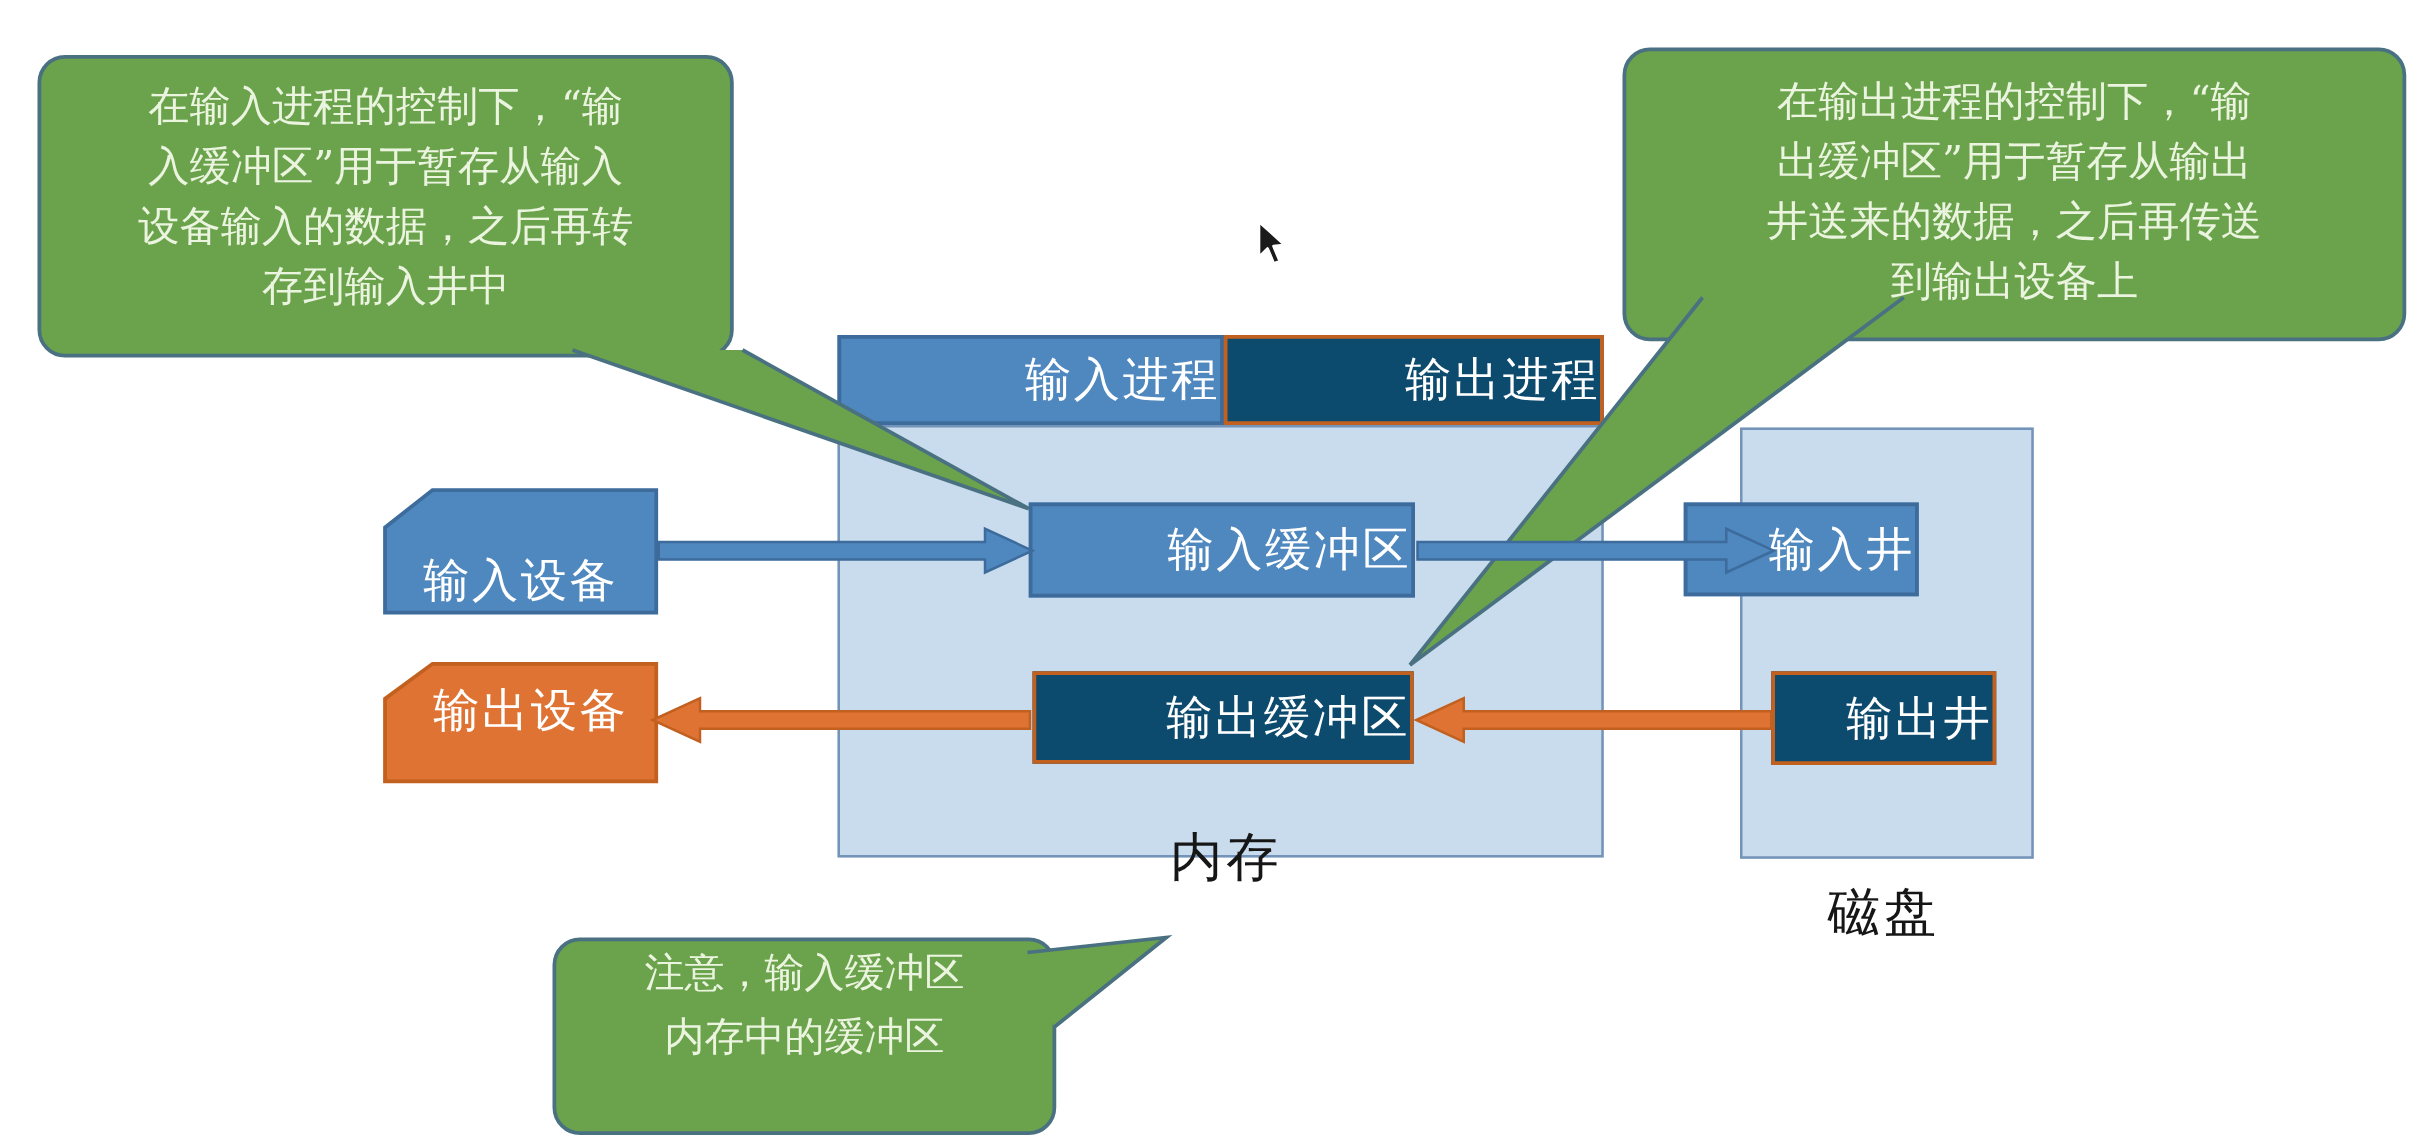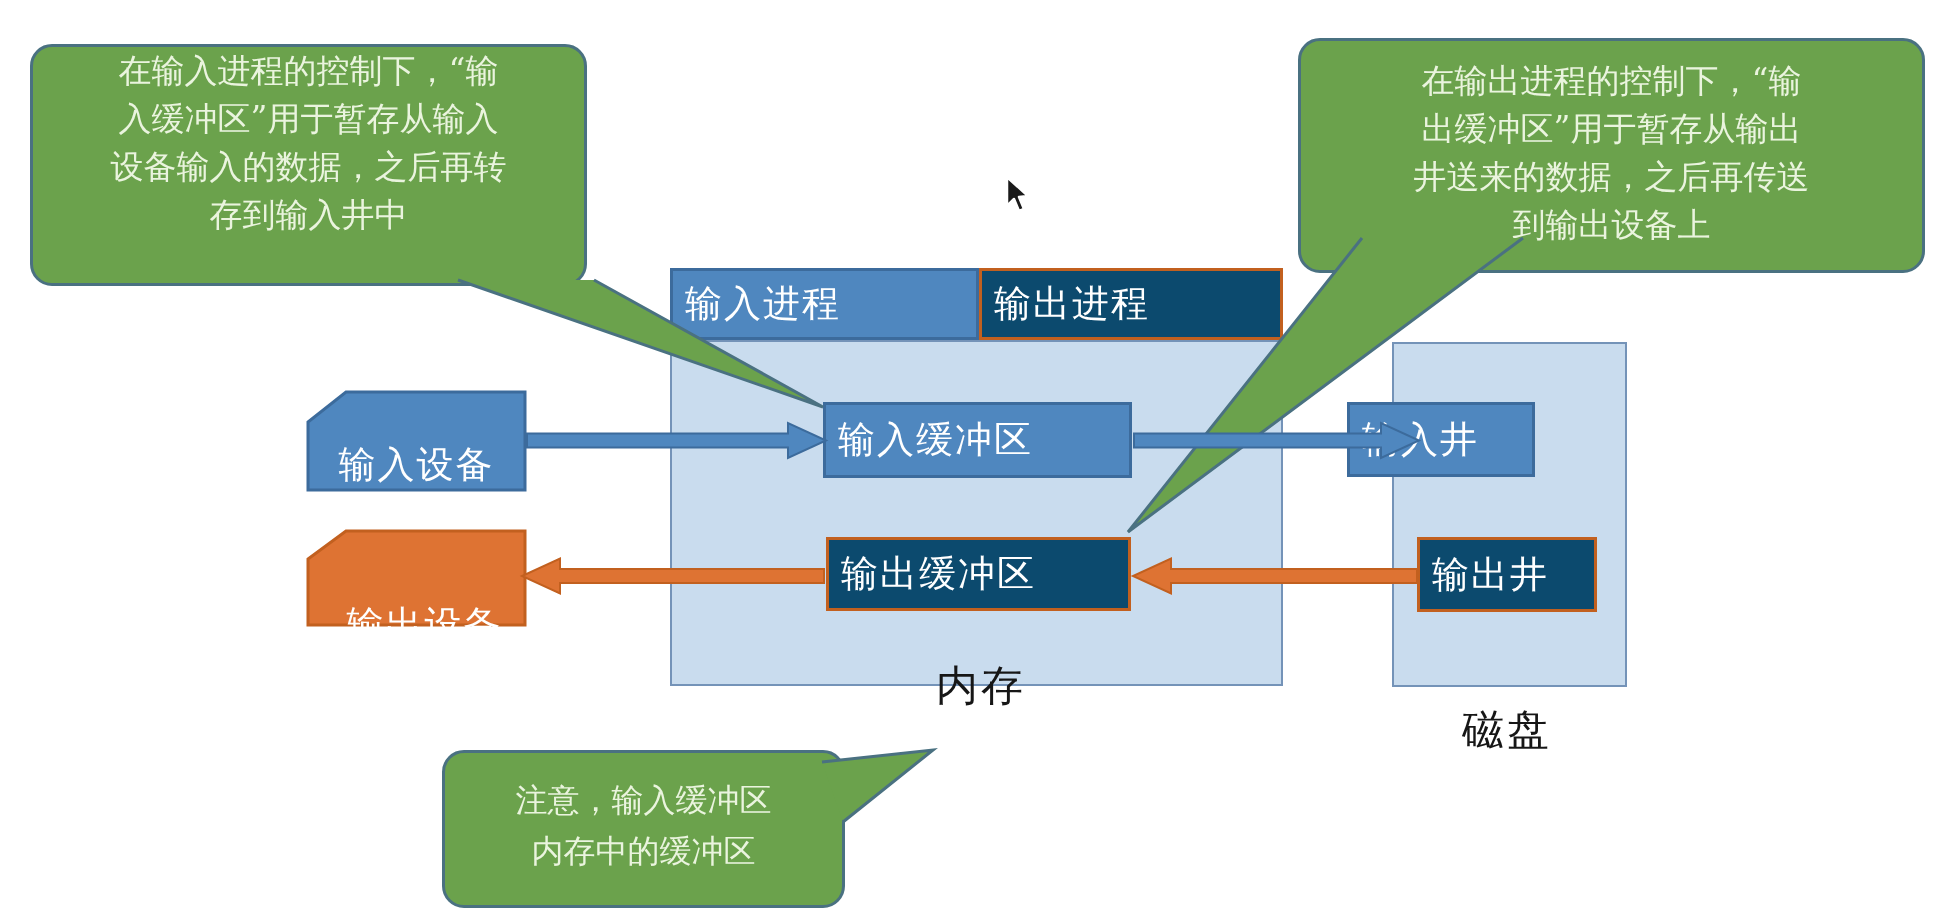--- a/index.html
+++ b/index.html
@@ -7,21 +7,21 @@
     position:relative; width:1939px; height:910px; background:#ffffff;
     overflow:hidden; font-family:"DejaVu Serif", serif;
   }
   
   .panel {
     position:absolute; background:#c9dcee; border:2px solid #7493b8;
     box-sizing:border-box; z-index:2;
   }
   
   .box {
-    position:absolute; display:flex; align-items:center; justify-content:flex-start;
+    position:absolute; display:flex; align-items:center; justify-content:flex-end;
     color:#ffffff; font-size:37px; letter-spacing:2px; box-sizing:border-box; z-index:3;padding-left:12px;
   }
   .box.blue   { background:#4f87bf; border:3px solid #3c6b9c; }
   .box.orange { background:#0c4a6e; border:3px solid #c2601f; }
   
   .bubble {
     position:absolute; background:#6ba24c; border:3px solid #4a7181;
     border-radius:22px; color:#eaf4de; text-align:center;
     box-sizing:border-box; z-index:5;
   }
@@ -68,35 +68,35 @@
   <div class="box blue" style="left:1347px; top:402px; width:188px; height:75px;">
     <span>输入井</span>
   </div>
   <div class="box orange" style="left:1417px; top:537px; width:180px; height:75px;">
     <span>输出井</span>
   </div>
 
   <div class="caption" style="left:936px; top:658px;">内存</div>
   <div class="caption" style="left:1462px; top:702px;">磁盘</div>
 
-  <div class="bubble" style="left:30px; top:44px; width:557px; height:242px; ">
+  <div class="bubble" style="left:30px; top:44px; width:557px; height:242px; padding-top:14px;">
     <div class="line">在输入进程的控制下，“输</div>
     <div class="line">入缓冲区”用于暂存从输入</div>
     <div class="line">设备输入的数据，之后再转</div>
     <div class="line">存到输入井中</div>
   </div>
 
   <div class="bubble" style="left:1298px; top:10px; width:627px; height:235px; padding-top:16px;margin-top:28px;">
     <div class="line">在输出进程的控制下，“输</div>
     <div class="line">出缓冲区”用于暂存从输出</div>
     <div class="line">井送来的数据，之后再传送</div>
     <div class="line">到输出设备上</div>
   </div>
 
-  <div class="bubble note" style="left:442px; top:750px; width:403px; height:158px; padding-top:22px;">
+  <div class="bubble note" style="left:442px; top:750px; width:403px; height:158px; padding-top:0;">
     <div class="line">注意，输入缓冲区</div>
     <div class="line">内存中的缓冲区</div>
   </div>
 
   <svg class="overlay" viewBox="0 0 1939 910">
 
     <path d="M458,280 L823,407 L594,280" fill="#6ba24c" stroke="#4a7181" stroke-width="3"></path>
     <path d="M1523,238 L1128,532 L1362,238" fill="#6ba24c" stroke="#4a7181" stroke-width="3"></path>
     <path d="M843,822 L933,750 L822,762" fill="#6ba24c" stroke="#4a7181" stroke-width="3"></path>
 
@@ -108,17 +108,17 @@
 
     <path d="M1417,569 L1171,569 L1171,558.5 L1133,576 L1171,593.5 L1171,583 L1417,583 Z" fill="#de7333" stroke="#c2601f" stroke-width="2"></path>
     <path d="M824,569 L560,569 L560,558.5 L522,576 L560,593.5 L560,583 L824,583 Z" fill="#de7333" stroke="#c2601f" stroke-width="2"></path>
 
     <polygon points="1007,177 1007,206 1014,199 1019,211 1024,209 1019,197 1028,196" fill="#1a1a1a" stroke="#ffffff" stroke-width="2.5" stroke-linejoin="round"></polygon>
   </svg>
 
   <div class="device-label" style="left:308px; top:392px; width:217px; height:98px;">
     <span>输入设备</span>
   </div>
-  <div class="device-label" style="left:308px; top:556px; width:233px; height:94px;">
+  <div class="device-label" style="left:308px; top:500px; width:233px; height:94px;">
     <span>输出设备</span>
   </div>
 
 </div>
 
 </body></html>

